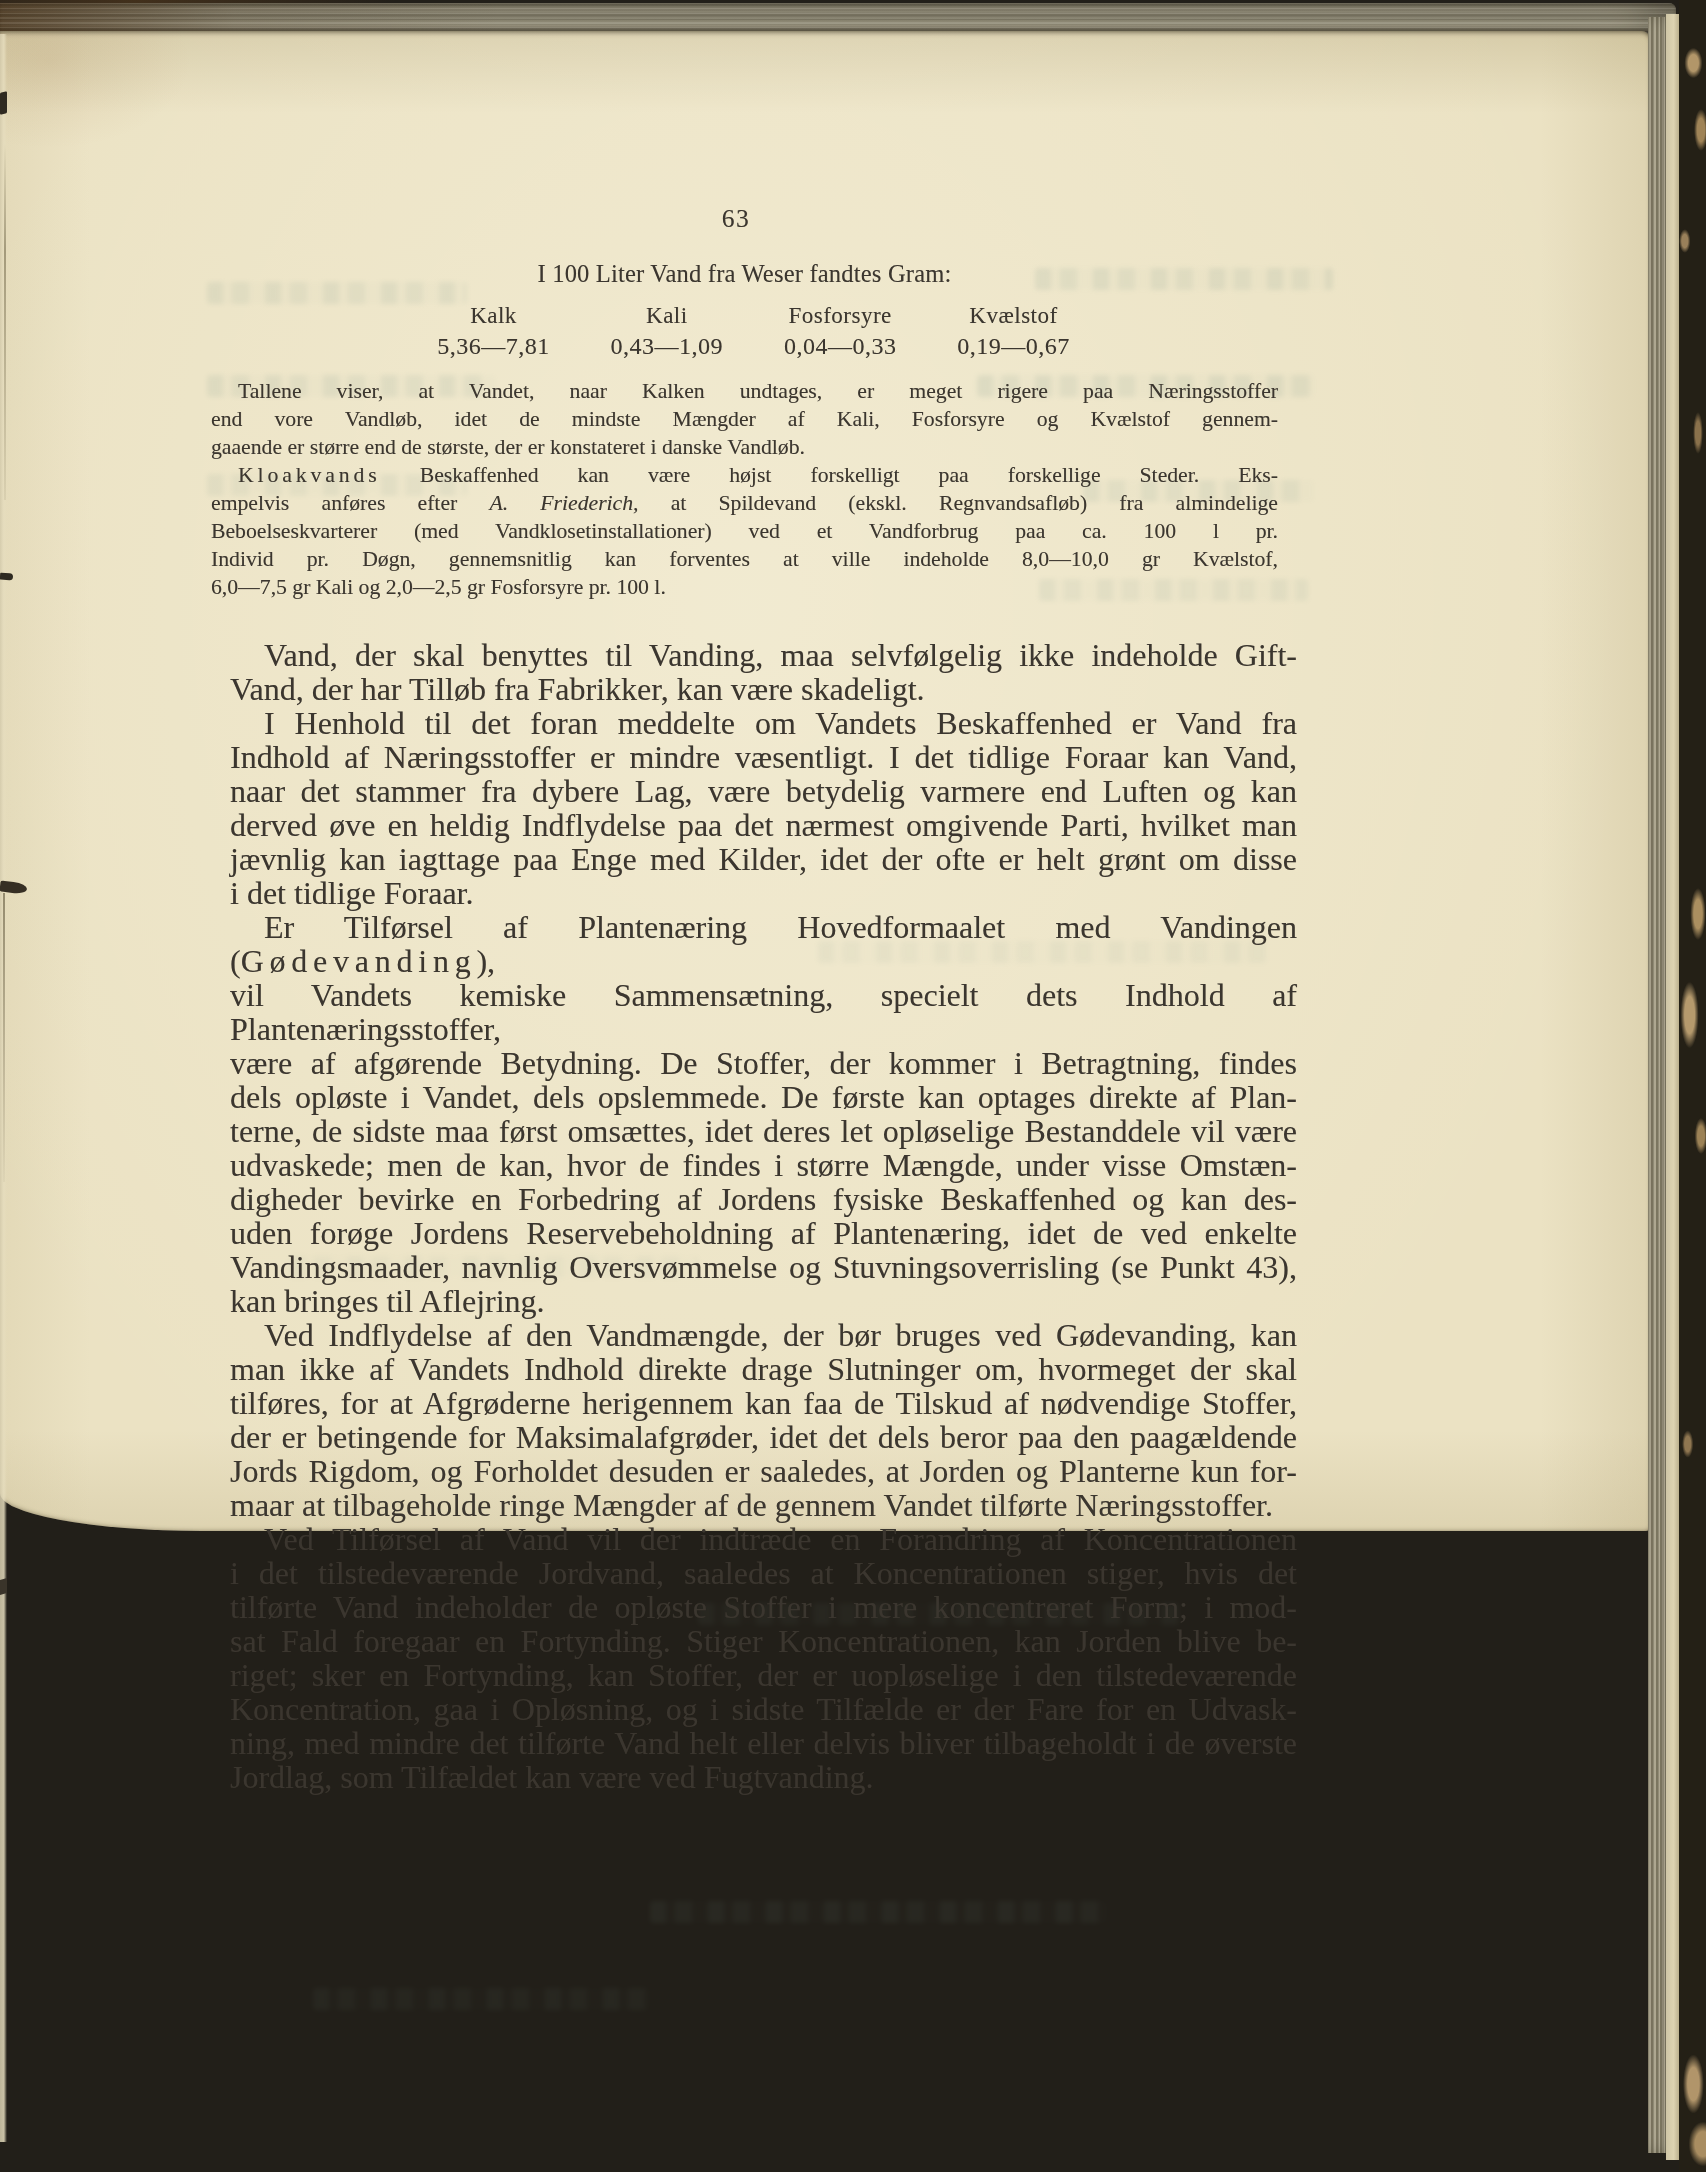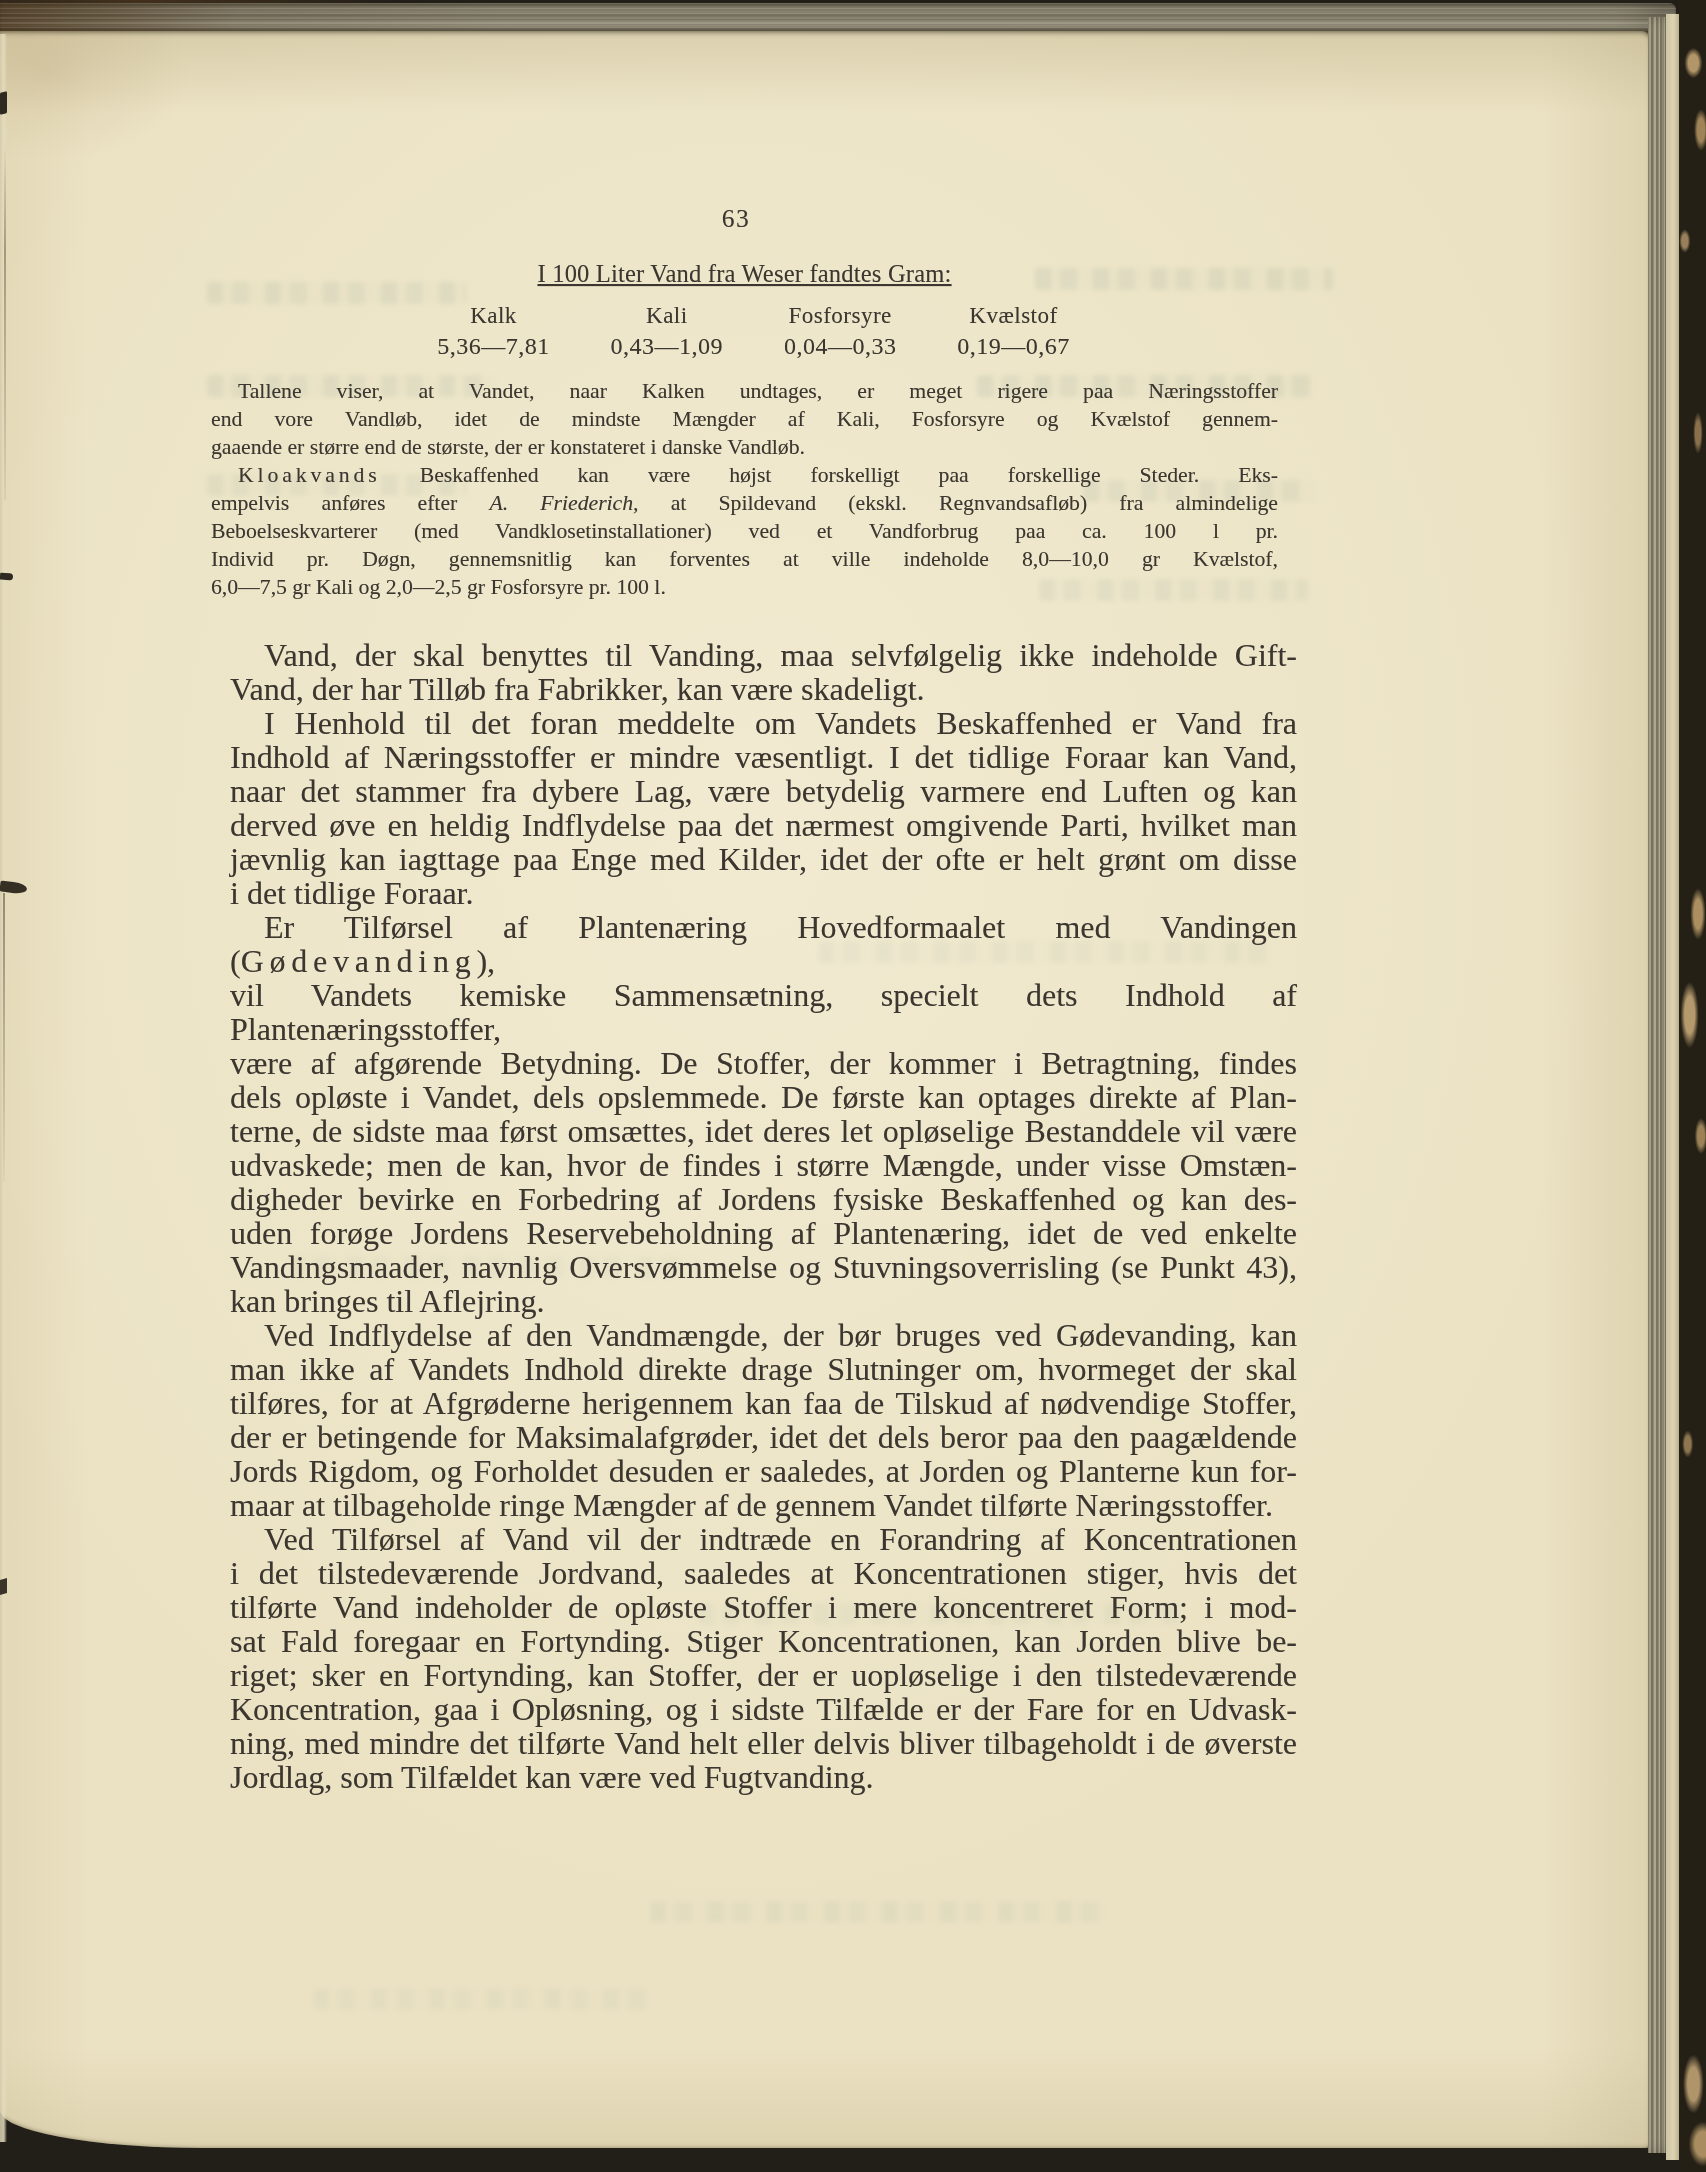--- a/index.html
+++ b/index.html
@@ -18,21 +18,21 @@
   .top-edges{position:absolute;left:0;top:3.4px;width:1676px;height:30px;
     background:linear-gradient(180deg,#6c6654 0%,#a59f8a 22%,#8d8772 48%,#b3ad96 72%,#7a7460 92%,#55503e 100%);
     border-radius:0 6.7px 8.7px 0;
     box-shadow:inset -29px 0 38px rgba(30,26,18,.38), inset 0 -1.9px 2.9px rgba(40,34,22,.5);}
   .top-edges::before{content:"";position:absolute;inset:0;border-radius:inherit;
     background:linear-gradient(90deg, rgba(70,48,24,.75), rgba(70,48,24,.15) 14%, transparent 30%);}
   .top-edges::after{content:"";position:absolute;inset:0;border-radius:inherit;opacity:.6;
     background:repeating-linear-gradient(180deg, rgba(255,255,245,.16) 0 1.4px, rgba(45,40,28,.22) 1.4px 2.9px, transparent 2.9px 4.8px);}
 
   
-  .page{position:absolute;left:0;top:31px;width:1651px;height:2117px;
+  .page{position:absolute;left:0;top:31px;width:1651px;height:1500px;
     background:
       radial-gradient(202px 125px at 3% 2%, rgba(150,110,60,.14), transparent 70%),
       radial-gradient(1251px 1540px at 45% 38%, rgba(255,252,238,.32), transparent 72%),
       linear-gradient(90deg, rgba(190,175,130,.18), transparent 91px),
       linear-gradient(270deg, rgba(183,168,124,.26), transparent 111px),
       linear-gradient(0deg, rgba(178,163,118,.24), transparent 101px),
       linear-gradient(180deg, rgba(168,153,108,.30), transparent 82px),
       #ebe2c3;
     border-top-right-radius:9.6px;
     border-bottom-right-radius:4.8px;
@@ -72,21 +72,21 @@
   .mark.m1{left:0;top:92px;width:7.2px;height:22px;transform:skewY(-14deg);border-radius:1.4px;}
   .mark.m2{left:0;top:573px;width:12.5px;height:6.7px;border-radius:1px 3.8px 3.8px 1px;transform:rotate(4deg);}
   .mark.m3{left:0;top:882px;width:27px;height:10.6px;border-radius:20% 70% 70% 20%;transform:rotate(7deg);background:#362f24;}
   .mark.m4{left:0;top:1579px;width:6.7px;height:15.4px;transform:skewY(-16deg);background:#3a342a;}
 
   
   .ink{color:#3b362f;text-shadow:0.2px 0.4px 0.3px rgba(58,52,44,.32);}
   .pagenum{position:absolute;left:640px;top:202px;width:192px;text-align:center;
     font-size:25.5px;letter-spacing:1.4px;}
   .heading{position:absolute;left:211px;top:258px;width:1067px;text-align:center;
-    font-size:24.5px;letter-spacing:0.2px;white-space:nowrap;text-decoration:underline;}
+    font-size:24.5px;letter-spacing:0.2px;white-space:nowrap;}
 
   .wtable{position:absolute;left:436px;top:302px;width:635px;
     display:flex;justify-content:space-between;}
   .wcol{width:115px;text-align:center;}
   .wlabel{font-size:23px;letter-spacing:0.5px;display:block;}
   .wvalue{font-size:24px;letter-spacing:0.5px;display:block;margin-top:3.8px;}
 
   .textblock{position:absolute;left:211px;width:1067px;}
   .textblock .line{text-align:justify;text-align-last:justify;text-justify:inter-word;}
   .textblock .line.last{text-align-last:left;}

